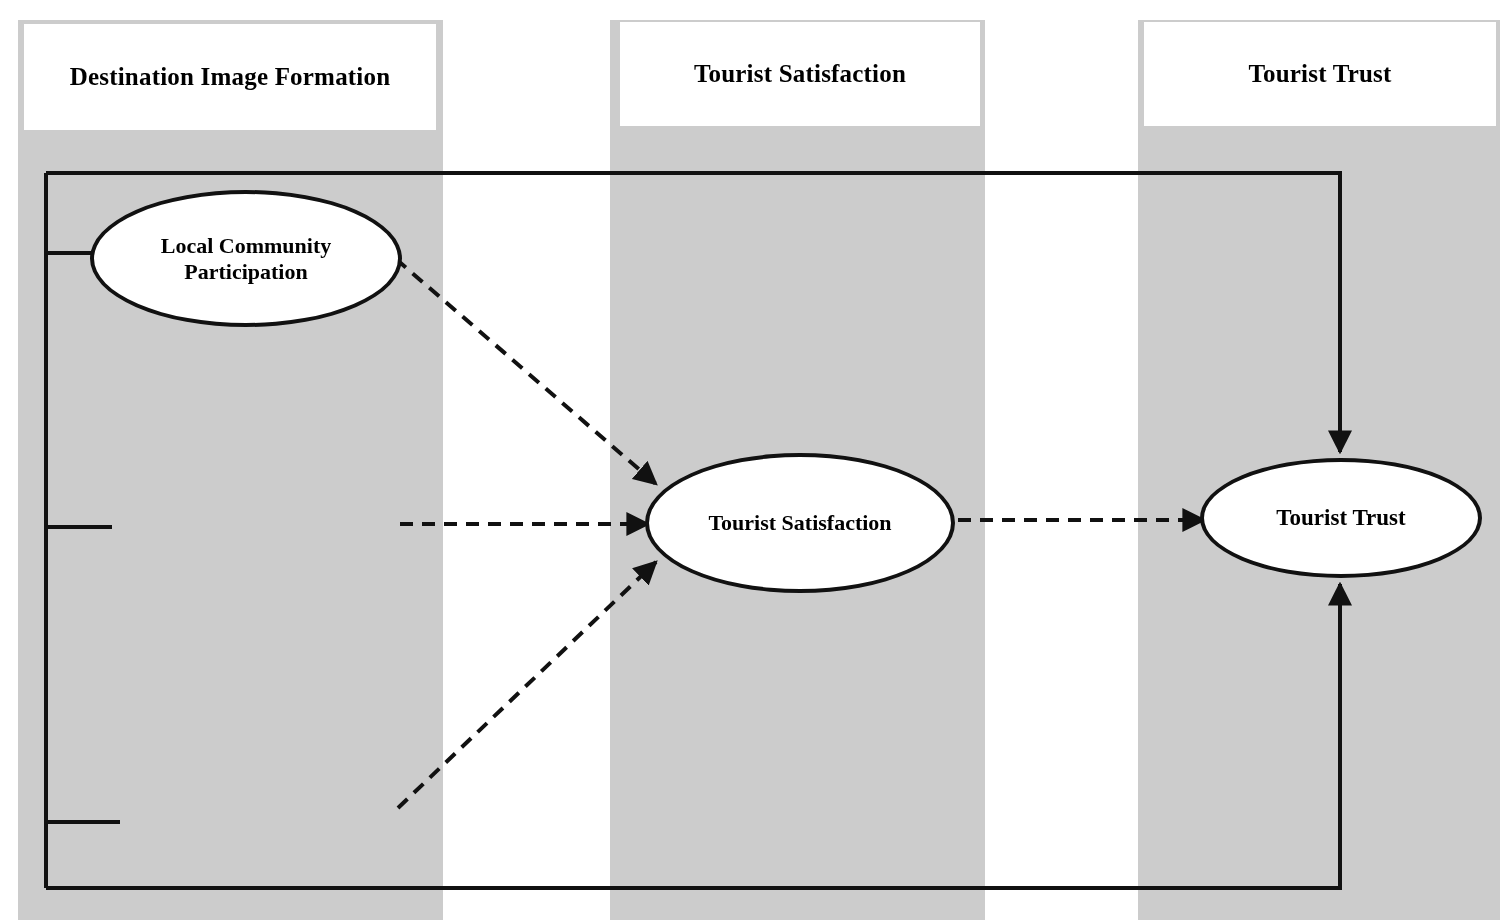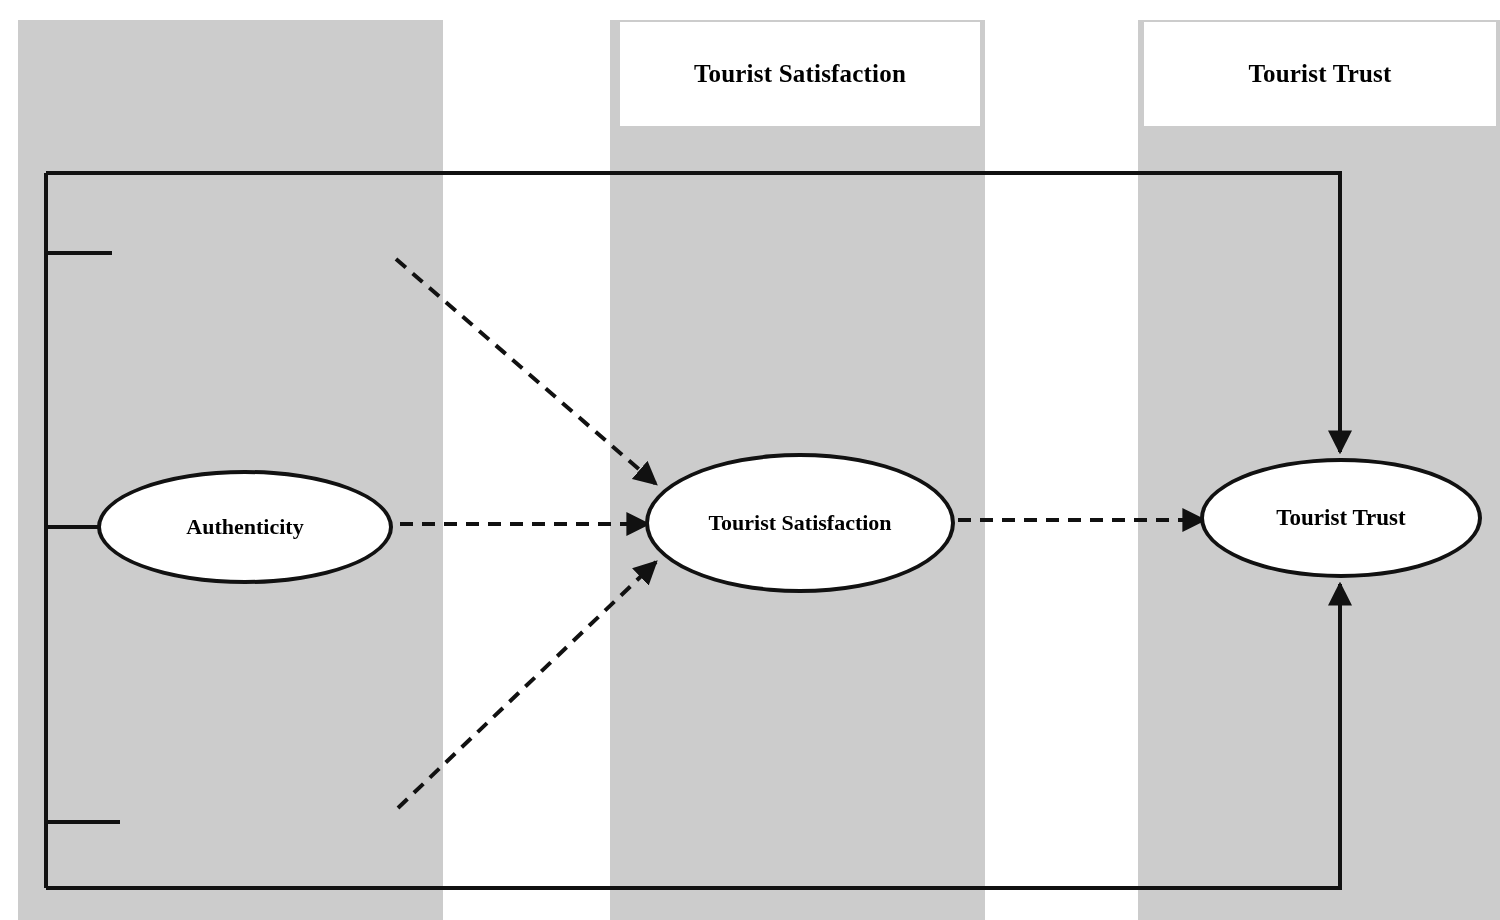--- a/index.html
+++ b/index.html
@@ -67,20 +67,23 @@
 </style>
 </head>
 <body>
 
 <div id="canvas">
 
   <div class="band" style="left:18px; top:20px; width:425px; height:900px;"></div>
   <div class="band" style="left:610px; top:20px; width:375px; height:900px;"></div>
   <div class="band" style="left:1138px; top:20px; width:362px; height:900px;"></div>
 
+  <div class="header-box hdr-1" style="left:24px; top:24px; width:412px; height:106px;">
+    <span>Destination Image Formation</span>
+  </div>
   <div class="header-box hdr-2" style="left:620px; top:22px; width:360px; height:104px;">
     <span>Tourist Satisfaction</span>
   </div>
   <div class="header-box hdr-3" style="left:1144px; top:22px; width:352px; height:104px;">
     <span>Tourist Trust</span>
   </div>
 
   <svg id="wires" viewBox="0 0 1500 920" xmlns="http://www.w3.org/2000/svg">
     <defs>
       <marker id="arrowSolid" viewBox="0 0 10 10" refX="9" refY="5" markerWidth="6" markerHeight="6" orient="auto-start-reverse">
@@ -116,24 +119,24 @@
 
     <g>
       <path d="M 398 808 L 656 562" stroke="#111111" stroke-width="4" fill="none" stroke-dasharray="13 9" marker-end="url(#arrowDash)"></path>
     </g>
 
     <g>
       <path d="M 958 520 L 1204 520" stroke="#111111" stroke-width="4" fill="none" stroke-dasharray="13 9" marker-end="url(#arrowDash)"></path>
     </g>
   </svg>
 
+  <div class="node" id="node-lcp">
+    <span class="node-text">Local Community Participation</span>
+  </div>
 
-  <div class="node" id="node-auth">
-    <span class="node-text">Authenticity</span>
-  </div>
 
 
   <div class="node" id="node-ts">
     <span class="node-text">Tourist Satisfaction</span>
   </div>
 
   <div class="node" id="node-tt">
     <span class="node-text">Tourist Trust</span>
   </div>
 

